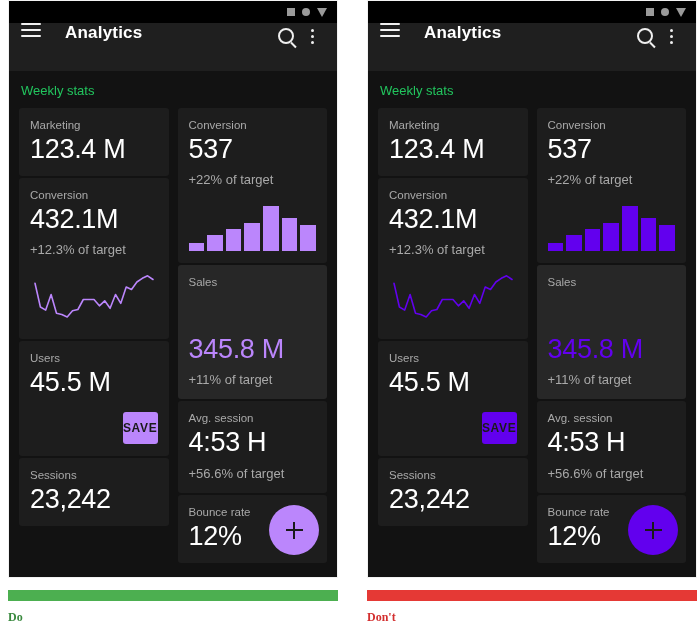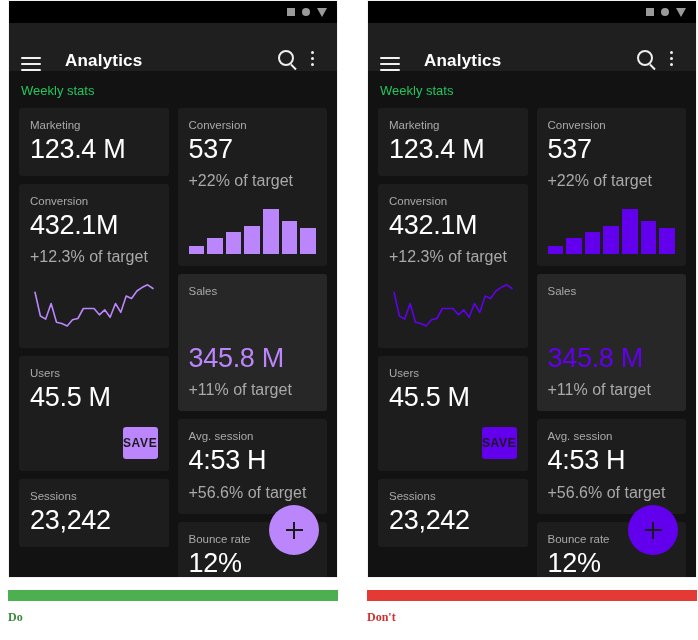--- a/index.html
+++ b/index.html
@@ -62,21 +62,21 @@
     border-left: 5px solid transparent;
     border-right: 5px solid transparent;
     border-top: 9px solid #9a9a9a;
   }
 
   
   .app-bar {
     height: 48px;
     background: #1f1f1f;
     display: flex;
-    align-items: flex-end;
+    align-items: flex-start;
     padding: 0 12px;
     box-sizing: border-box;
   }
   .app-bar .hamburger {
     width: 20px; height: 14px;
     display: flex; flex-direction: column;
     justify-content: space-between;
     cursor: pointer;
     flex: 0 0 auto;
   }
@@ -127,21 +127,21 @@
   }
   .section-title {
     color: #22c55e;
     font-size: 13px;
     margin: 2px 0 10px 2px;
   }
   .grid {
     display: flex;
     gap: 9px;
   }
-  .col { flex: 1 1 0; display: flex; flex-direction: column; gap: 8px; min-width: 0; }
+  .col { flex: 1 1 0; display: flex; flex-direction: column; gap: 2px; min-width: 0; }
 
   .card {
     background: #1d1d1d;
     border-radius: 3px;
     padding: 11px 11px 12px 11px;
     box-sizing: border-box;
   }
   .card.elevated { background: #272727; }
 
   .card-label {
@@ -152,21 +152,21 @@
   .card-value {
     color: #ffffff;
     font-size: 27px;
     line-height: 1.12;
     letter-spacing: -0.3px;
     white-space: nowrap;
   }
   .card-value.accent-text { color: var(--accent); margin-top: 46px; }
   .card-sub {
     color: #a9a9a9;
-    font-size: 16px;
+    font-size: 13px;
     margin-top: 8px;
   }
 
   
   .bars {
     display: flex;
     align-items: flex-end;
     gap: 3px;
     height: 50px;
     margin-top: 14px;

